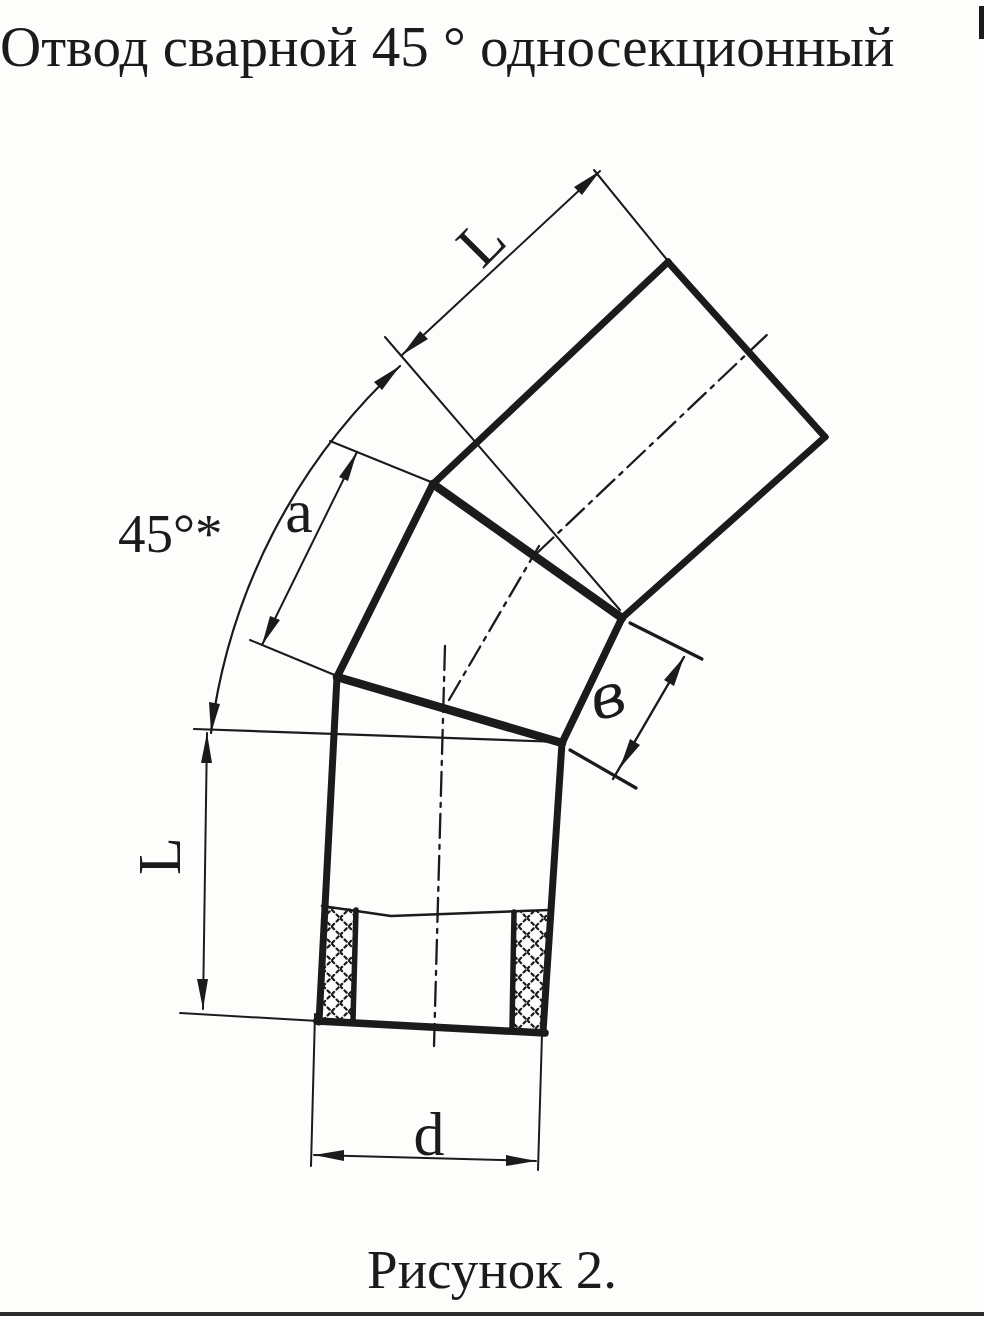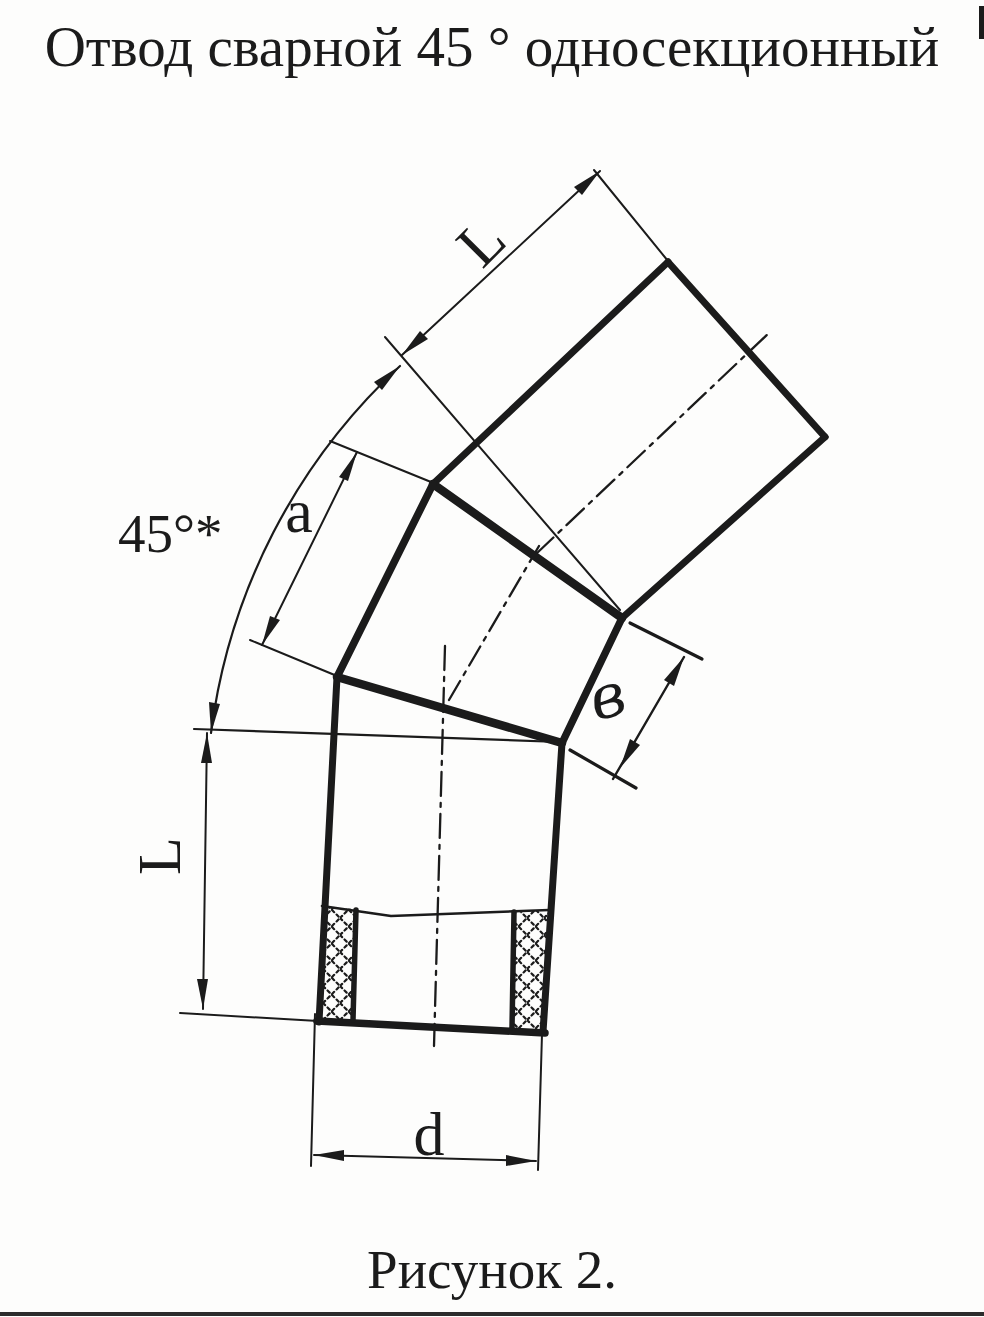--- a/index.html
+++ b/index.html
@@ -14,21 +14,21 @@
     background: #fdfdfc;
     overflow: hidden;
     font-family: "Liberation Serif", "DejaVu Serif", serif;
     color: #1b1b1b;
   }
   .page-title {
     position: absolute;
     top: 16px;
     left: 0;
     width: 100%;
-    text-align: center;
+    text-align: left;
     font-size: 57px;
     line-height: 1.1;
     letter-spacing: 0px;
     color: #1b1b1b;
     white-space: nowrap;
   }
   .figure-caption {
     position: absolute;
     top: 1238px;
     left: 0;

